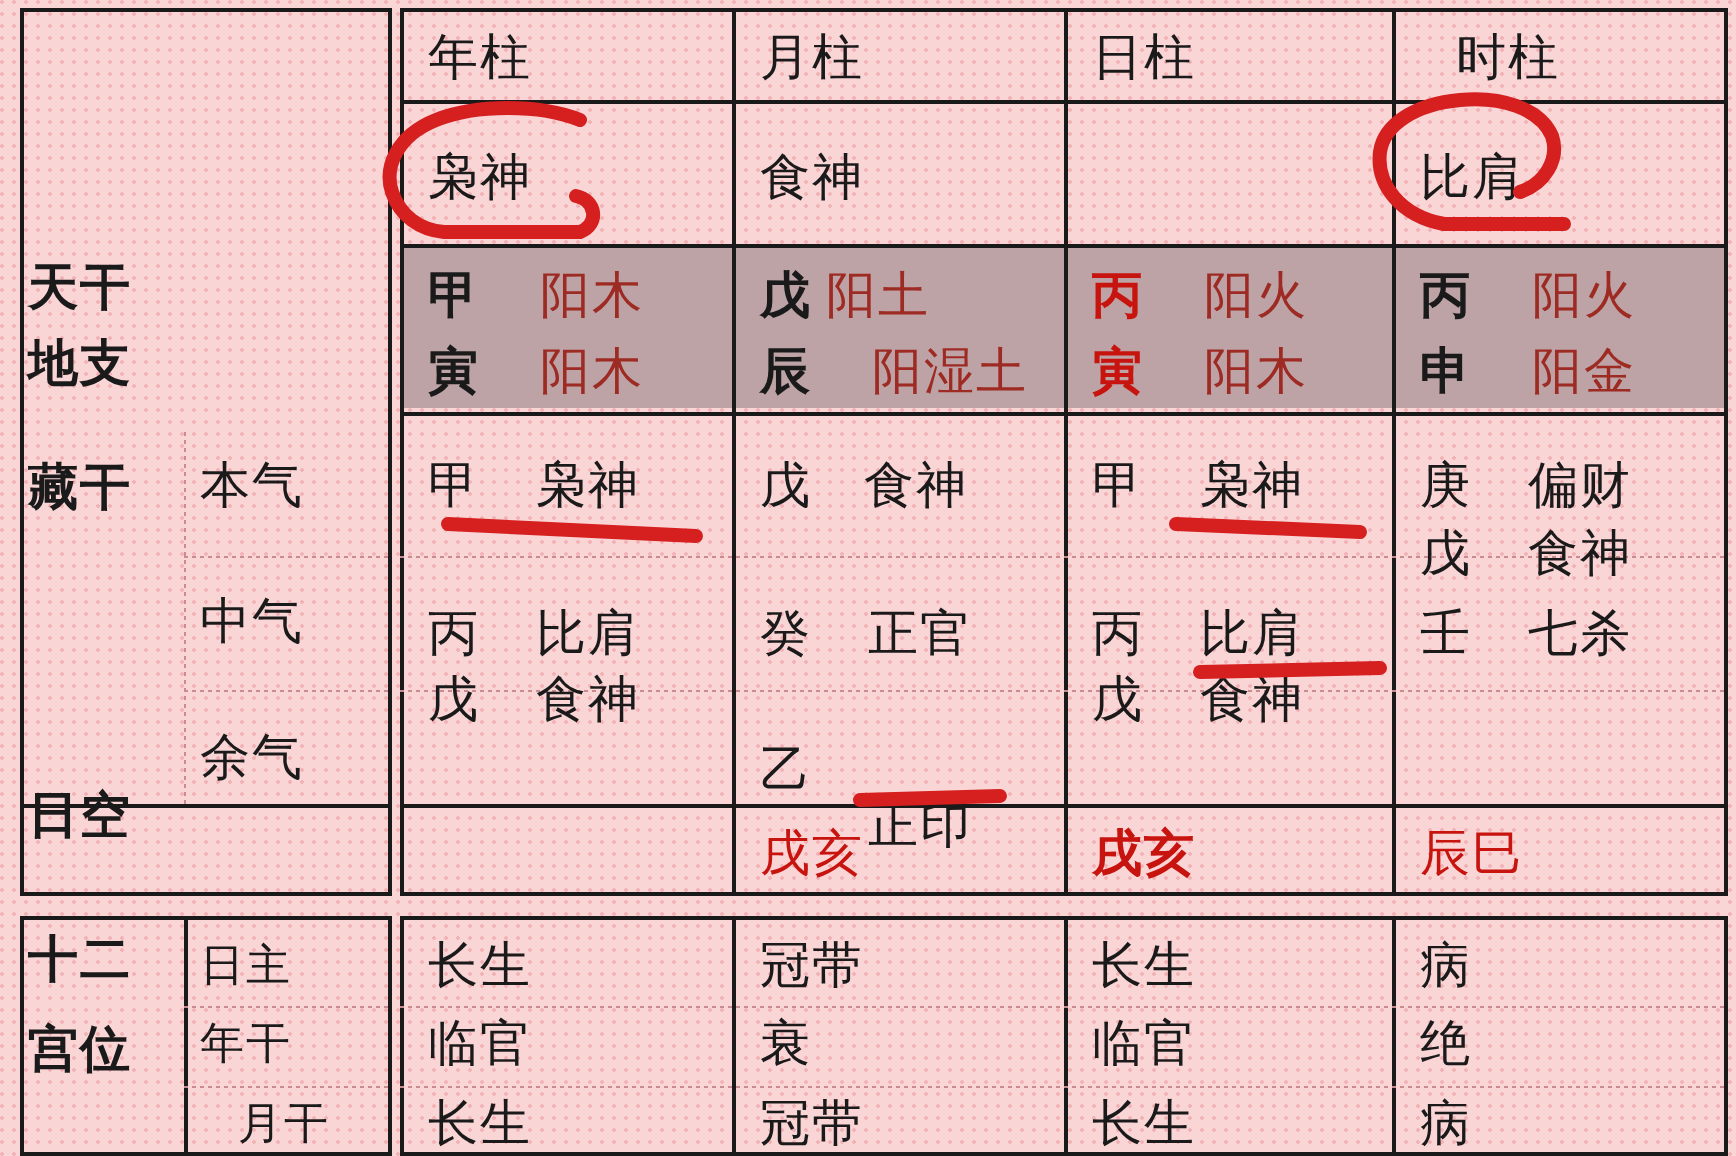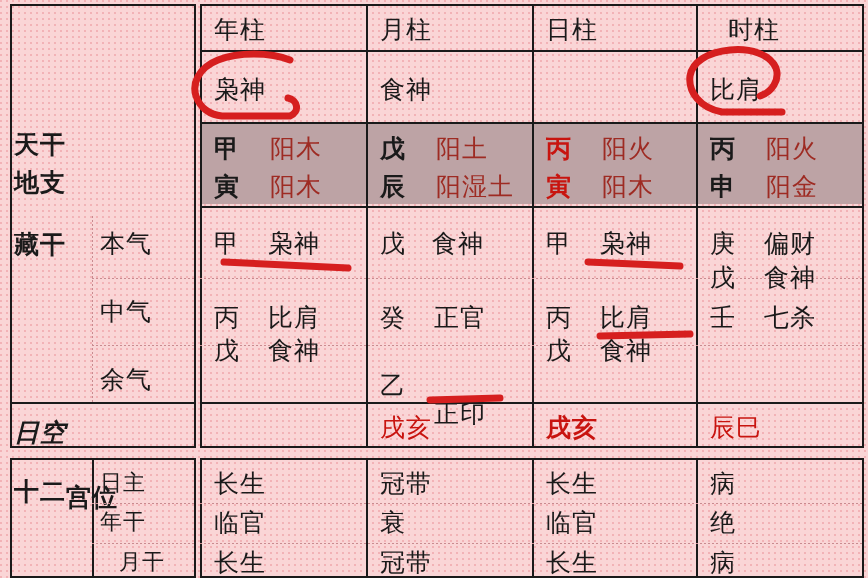--- a/index.html
+++ b/index.html
@@ -55,24 +55,24 @@
   <div class="dotvline" style="left:92px;top:216px;height:186px;"></div>
 
   <div class="cell txt" style="left:100px;top:228px;width:90px;height:30px;">本气</div>
   <div class="dotline" style="left:92px;top:278px;width:104px;"></div>
   <div class="cell txt" style="left:100px;top:296px;width:90px;height:30px;">中气</div>
   <div class="dotline" style="left:92px;top:345px;width:104px;"></div>
   <div class="cell txt" style="left:100px;top:364px;width:90px;height:30px;">余气</div>
 
   <div class="hline" style="left:10px;top:402px;width:186px;"></div>
   <div class="box" style="left:10px;top:402px;width:186px;height:46px;"></div>
-  <div class="cell txt bold" style="left:14px;top:416px;width:110px;height:32px;font-style:italic;">日空</div>
+  <div class="cell txt bold" style="left:14px;top:392px;width:110px;height:32px;">日空</div>
 
   <div class="box" style="left:10px;top:458px;width:186px;height:120px;"></div>
-  <div class="cell txt bold" style="left:14px;top:468px;width:80px;height:70px;flex-direction:row;align-items:flex-start;justify-content:flex-start;margin-top:11px;">
+  <div class="cell txt bold" style="left:14px;top:468px;width:80px;height:70px;flex-direction:column;align-items:flex-start;justify-content:space-between;">
     <span style="display:block;">十二</span>
     <span style="display:block;margin-top:6px;">宫位</span>
   </div>
   <div class="vline" style="left:92px;top:458px;height:120px;"></div>
   <div class="cell txt sm" style="left:100px;top:468px;width:90px;height:30px;">日主</div>
   <div class="dotline" style="left:92px;top:503px;width:104px;"></div>
   <div class="cell txt sm" style="left:100px;top:507px;width:90px;height:30px;">年干</div>
   <div class="dotline" style="left:92px;top:543px;width:104px;"></div>
   <div class="cell txt sm" style="left:100px;top:547px;width:90px;height:30px;margin-left:19px;">月干</div>
 
@@ -95,21 +95,21 @@
   <div class="cell txt" style="left:728px;top:12px;width:140px;height:34px;">时柱</div>
 
   <div class="cell txt" style="left:214px;top:72px;width:150px;height:34px;">枭神</div>
   <div class="cell txt" style="left:380px;top:72px;width:150px;height:34px;">食神</div>
   <div class="cell txt" style="left:710px;top:72px;width:150px;height:34px;">比肩</div>
 
   <div class="cell txt bold" style="left:214px;top:131px;width:44px;height:34px;">甲</div>
   <div class="cell txt maroon" style="left:270px;top:131px;width:110px;height:34px;">阳木</div>
 
   <div class="cell txt bold" style="left:380px;top:131px;width:44px;height:34px;">戊</div>
-  <div class="cell txt maroon" style="left:436px;top:131px;width:110px;height:34px;text-align:right;">阳土</div>
+  <div class="cell txt maroon" style="left:413px;top:131px;width:110px;height:34px;text-align:right;">阳土</div>
 
   <div class="cell txt bold red" style="left:546px;top:131px;width:44px;height:34px;">丙</div>
   <div class="cell txt maroon" style="left:602px;top:131px;width:110px;height:34px;">阳火</div>
 
   <div class="cell txt bold" style="left:710px;top:131px;width:44px;height:34px;">丙</div>
   <div class="cell txt maroon" style="left:766px;top:131px;width:110px;height:34px;">阳火</div>
 
   <div class="cell txt bold" style="left:214px;top:169px;width:44px;height:34px;">寅</div>
   <div class="cell txt maroon" style="left:270px;top:169px;width:110px;height:34px;">阳木</div>
 

